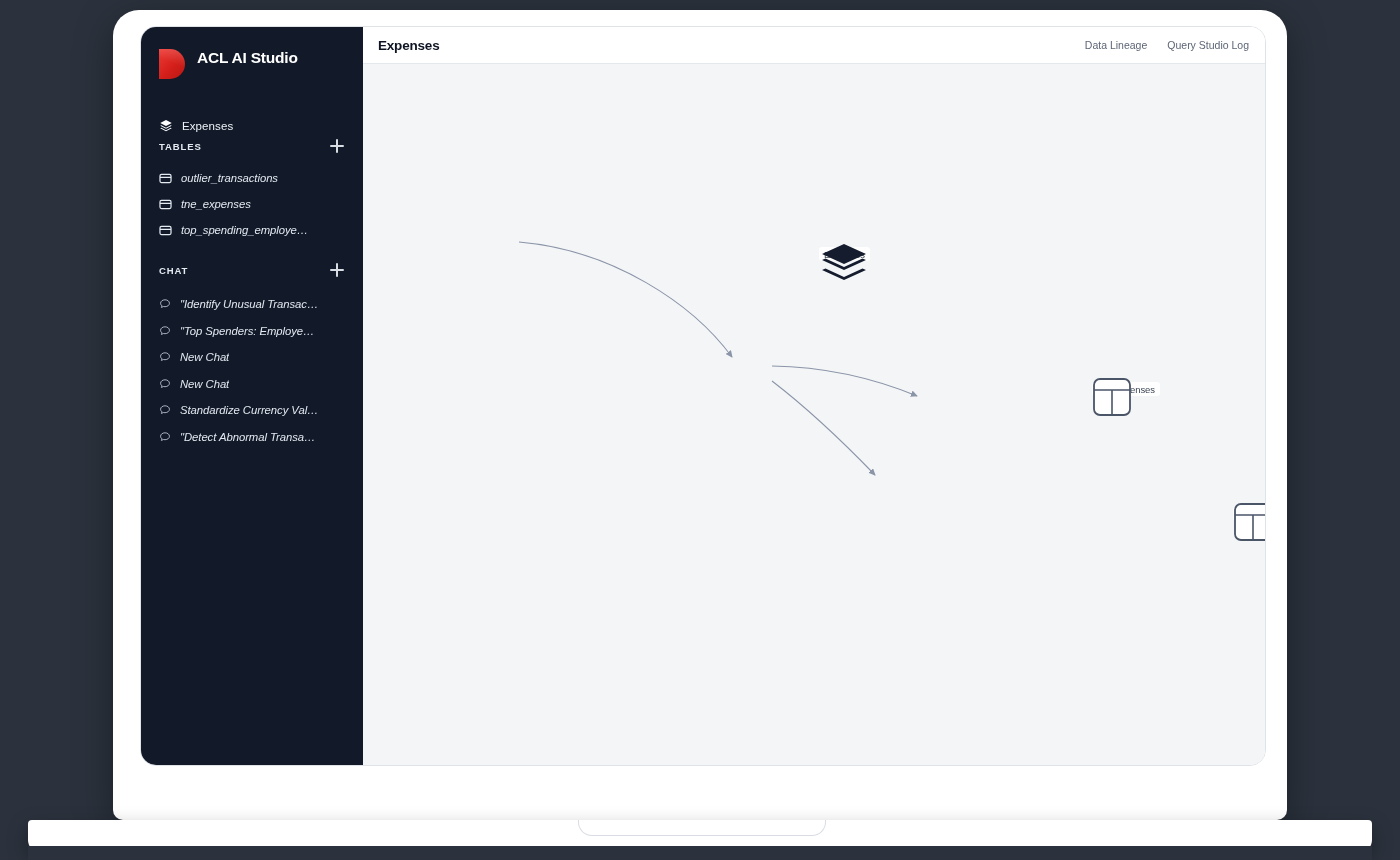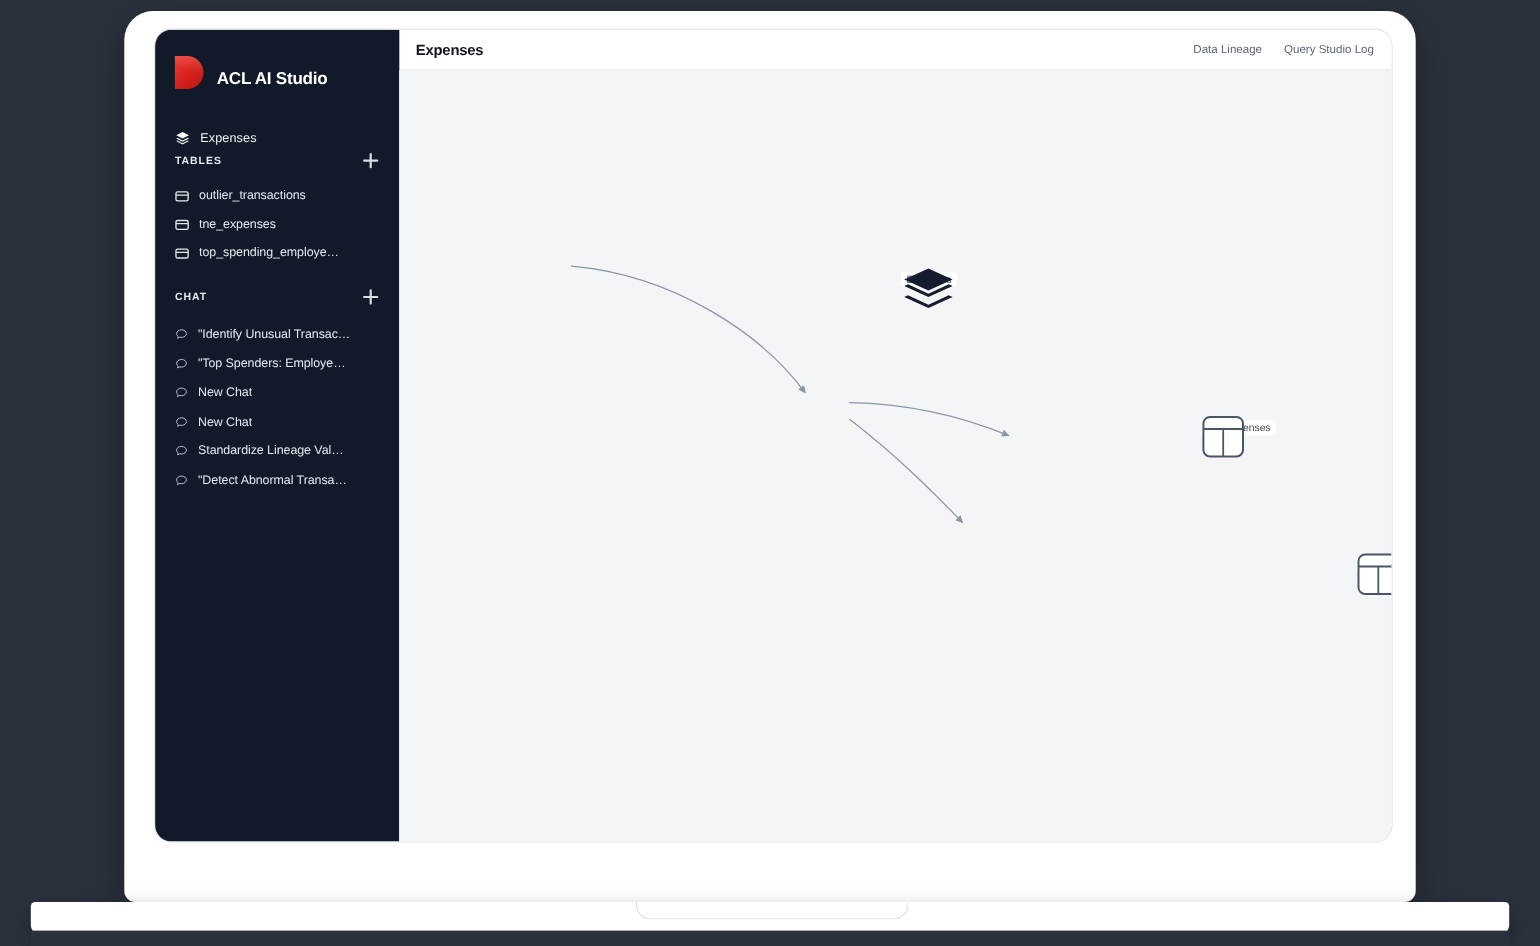--- a/index.html
+++ b/index.html
@@ -80,21 +80,21 @@
     width: 222px;
     flex: 0 0 222px;
     background: #121a2a;
     color: #ffffff;
     padding: 0;
     position: relative;
   }
 
   .brand {
     display: flex;
-    align-items: flex-end;
+    align-items: flex-start;
     gap: 12px;
     padding: 22px 14px 0 18px;
     height: 54px;
   }
   .brand-logo {
     width: 26px;
     height: 30px;
     background: linear-gradient(135deg, #ef3b36 0%, #d41f1a 55%, #b81814 100%);
     border-radius: 0 15px 15px 0;
     flex: 0 0 26px;
@@ -152,21 +152,21 @@
   }
   .plus-btn::before, .plus-btn::after {
     content: "";
     position: absolute;
     background: #e9edf3;
     border-radius: 1px;
   }
   .plus-btn::before { left: 1px; top: 7.3px; width: 14px; height: 1.5px; }
   .plus-btn::after  { top: 1px; left: 7.3px; height: 14px; width: 1.5px; }
 
-  .nav-list { margin-top: 10px; }
+  .nav-list { margin-top: 10px; font-style: italic; }
   .nav-item {
     display: flex;
     align-items: center;
     gap: 9px;
     padding: 0 18px;
     height: 26px;
     cursor: pointer;
   }
   .nav-text {
     font-size: 11.3px;
@@ -338,21 +338,21 @@
             </svg>
           </span>
           <span class="nav-text">New Chat</span>
         </div>
         <div class="nav-item chat-item">
           <span style="display:flex;">
             <svg width="12" height="12" viewBox="0 0 16 16">
               <path d="M8 2.4c3.3 0 5.9 2 5.9 4.6S11.3 11.6 8 11.6c-.7 0-1.4-.1-2-.25L3.2 12.6l.8-2.1C2.8 9.65 2.1 8.4 2.1 7 2.1 4.4 4.7 2.4 8 2.4Z" fill="none" stroke="#c8d0de" stroke-width="1.1"></path>
             </svg>
           </span>
-          <span class="nav-text">Standardize Lineage Val…</span>
+          <span class="nav-text">Standardize Currency Val…</span>
         </div>
         <div class="nav-item chat-item">
           <span style="display:flex;">
             <svg width="12" height="12" viewBox="0 0 16 16">
               <path d="M8 2.4c3.3 0 5.9 2 5.9 4.6S11.3 11.6 8 11.6c-.7 0-1.4-.1-2-.25L3.2 12.6l.8-2.1C2.8 9.65 2.1 8.4 2.1 7 2.1 4.4 4.7 2.4 8 2.4Z" fill="none" stroke="#c8d0de" stroke-width="1.1"></path>
             </svg>
           </span>
           <span class="nav-text">"Detect Abnormal Transa…</span>
         </div>
       </div>

